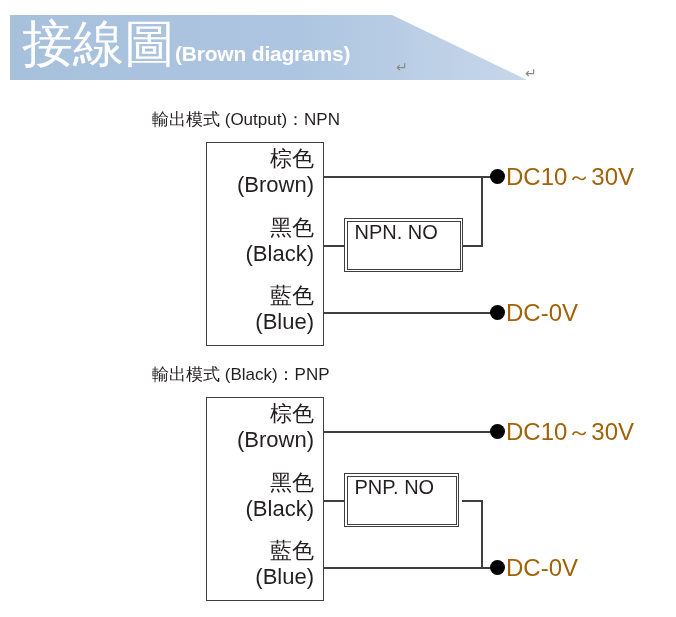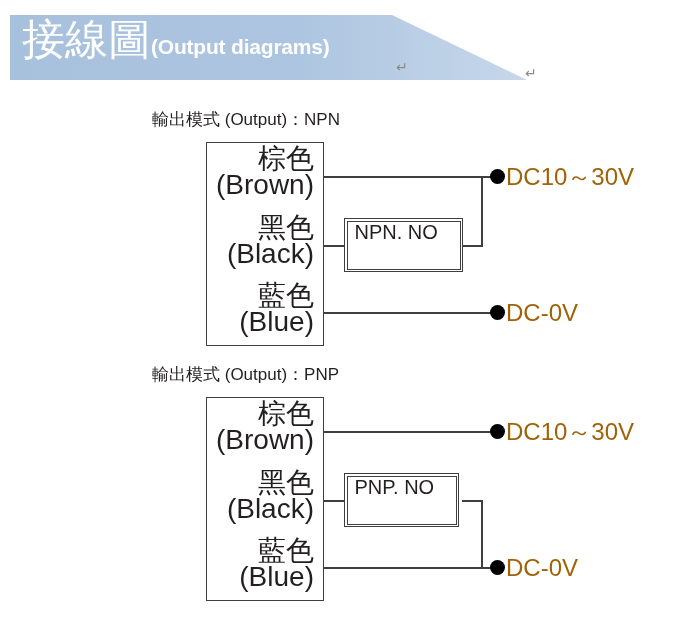--- a/index.html
+++ b/index.html
@@ -25,21 +25,21 @@
   #banner-svg { position: absolute; left: 0; top: 0; }
   #banner-title {
     position: absolute;
     left: 22px;
     top: 18px;
     white-space: nowrap;
     color: #ffffff;
     line-height: 1;
   }
   #banner-title .cjk {
-    font-size: 43px;
+    font-size: 51px;
     font-weight: 400;
     letter-spacing: 0px;
     vertical-align: baseline;
   }
   #banner-title .latin {
     font-size: 21px;
     font-weight: bold;
     letter-spacing: -0.2px;
     vertical-align: baseline;
   }
@@ -63,21 +63,21 @@
   .sensor-box {
     position: absolute;
     border: 1.6px solid #3f3f3f;
     box-sizing: border-box;
     background: #ffffff;
   }
   .wire-label {
     position: absolute;
     text-align: right;
     white-space: nowrap;
-    font-size: 28px;
+    font-size: 22px;
     line-height: 26px;
     color: #231f20;
   }
 
   .out-box {
     position: absolute;
     box-sizing: border-box;
     border: 1.5px solid #3f3f3f;
     background: #ffffff;
     padding: 1.5px;
@@ -131,21 +131,21 @@
       <linearGradient id="bgrad" x1="0" y1="0" x2="1" y2="0">
         <stop offset="0%" stop-color="#a7c0dc"></stop>
         <stop offset="55%" stop-color="#adc5e0"></stop>
         <stop offset="100%" stop-color="#c6d7ea"></stop>
       </linearGradient>
     </defs>
     <polygon points="10,15 392,15 527,80 10,80" fill="url(#bgrad)"></polygon>
   </svg>
 
   <div id="banner-title">
-    <span class="cjk">接線圖</span><span class="latin">(Output diagrams)</span>
+    <span class="cjk">接線圖</span><span class="latin">(Brown diagrams)</span>
   </div>
 
   <span class="pilcrow" style="left:396px; top:60px;">↵</span>
   <span class="pilcrow" style="left:525px; top:66px;">↵</span>
 </div>
 
 <div>
 
   <div class="section-label" style="left:152px; top:111px;">輸出模式 (Output)：NPN</div>
 
@@ -181,21 +181,21 @@
 
   <div class="terminal-dot" style="left:490px; top:169px;"></div>
   <div class="terminal-text" style="left:506px; top:165px;">DC10～30V</div>
 
   <div class="terminal-dot" style="left:490px; top:305px;"></div>
   <div class="terminal-text" style="left:506px; top:301px;">DC-0V</div>
 </div>
 
 <div>
 
-  <div class="section-label" style="left:152px; top:366px;">輸出模式 (Output)：PNP</div>
+  <div class="section-label" style="left:152px; top:366px;">輸出模式 (Black)：PNP</div>
 
   <div class="sensor-box" style="left:206px; top:397px; width:118px; height:204px;"></div>
 
   <div class="wire-label" style="left:206px; top:401px; width:108px;">
     <div>棕色</div>
     <div>(Brown)</div>
   </div>
   <div class="wire-label" style="left:206px; top:470px; width:108px;">
     <div>黑色</div>
     <div>(Black)</div>

